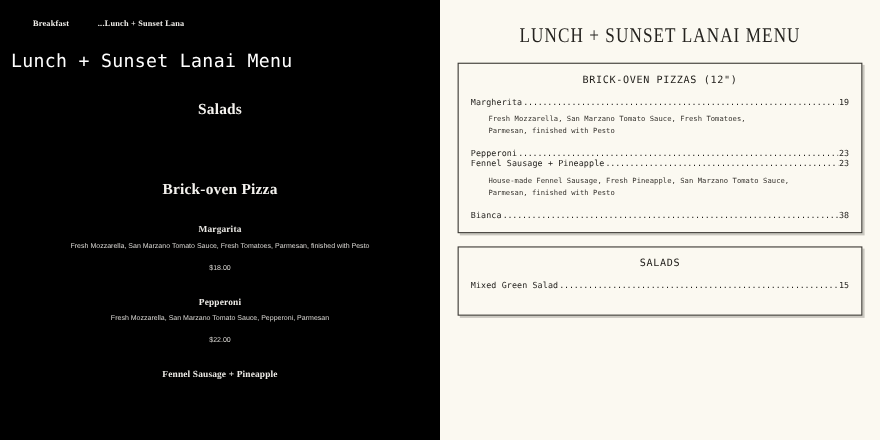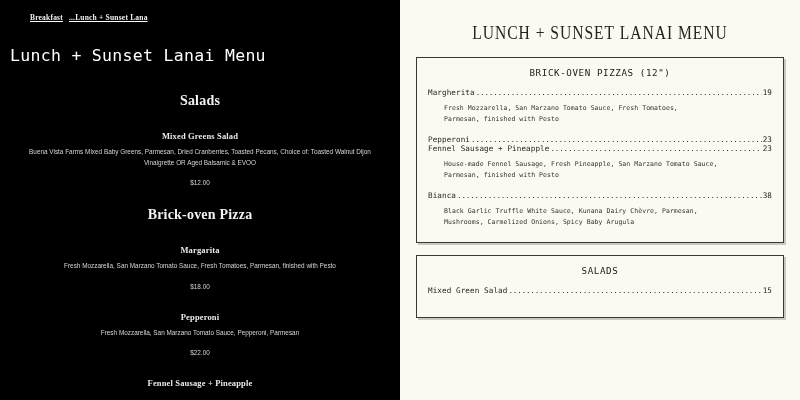--- a/index.html
+++ b/index.html
@@ -13,25 +13,24 @@
 
   
   .left-panel {
     width: 400px; height: 400px;
     background: #000000;
     color: #ffffff;
     position: relative;
     overflow: hidden;
   }
   .nav-bar {
-    display: flex; align-items: center;
-    gap: 6px;
+    display: flex; align-items: flex-end;
+    gap: 26px;
     padding: 9px 0 0 30px;
     height: 26px;
-    text-decoration: underline;
   }
   .nav-item {
     font-family: "Liberation Serif", serif;
     font-size: 7.5px;
     font-weight: 700;
     color: #f2f0ec;
     letter-spacing: .2px;
     white-space: nowrap;
   }
   .left-title {
@@ -47,21 +46,21 @@
 
   .sec-head {
     font-family: "Liberation Serif", serif;
     font-size: 14px;
     font-weight: 700;
     color: #f4f2ee;
     text-align: center;
     margin-top: 28px;
     letter-spacing: .2px;
   }
-  .sec-head.pizza { margin-top: 21px; }
+  .sec-head.pizza { margin-top: 56px; }
 
   .item-name {
     font-family: "Liberation Serif", serif;
     font-size: 8.5px;
     font-weight: 700;
     color: #eceae6;
     margin-top: 22px;
     letter-spacing: .15px;
   }
   .item-desc {
@@ -161,25 +160,20 @@
       <span class="nav-item">Breakfast</span>
       <span class="nav-item">...Lunch + Sunset Lana</span>
     </div>
 
     <div class="left-title">Lunch + Sunset Lanai Menu</div>
 
     <div class="left-body">
 
       <div>
         <div class="sec-head">Salads</div>
-        <div class="item-block">
-          <div class="item-name">Mixed Greens Salad</div>
-          <div class="item-desc">Buena Vista Farms Mixed Baby Greens, Parmesan, Dried Cranberries, Toasted Pecans, Choice of: Toasted Walnut Dijon Vinaigrette OR Aged Balsamic &amp; EVOO</div>
-          <div class="item-price">$12.00</div>
-        </div>
       </div>
 
       <div>
         <div class="sec-head pizza">Brick-oven Pizza</div>
 
         <div class="item-block">
           <div class="item-name">Margarita</div>
           <div class="item-desc">Fresh Mozzarella, San Marzano Tomato Sauce, Fresh Tomatoes, Parmesan, finished with Pesto</div>
           <div class="item-price">$18.00</div>
         </div>
@@ -225,21 +219,20 @@
         <span class="dots"></span>
         <span class="row-price">23</span>
       </div>
       <div class="menu-desc">House-made Fennel Sausage, Fresh Pineapple, San Marzano Tomato Sauce,<br>Parmesan, finished with Pesto</div>
 
       <div class="menu-row">
         <span>Bianca</span>
         <span class="dots"></span>
         <span class="row-price">38</span>
       </div>
-      <div class="menu-desc last">Black Garlic Truffle White Sauce, Kunana Dairy Chèvre, Parmesan,<br>Mushrooms, Carmelized Onions, Spicy Baby Arugula</div>
     </div>
 
     <div class="menu-box salads">
       <div class="box-head">SALADS</div>
 
       <div class="menu-row">
         <span>Mixed Green Salad</span>
         <span class="dots"></span>
         <span class="row-price">15</span>
       </div>

